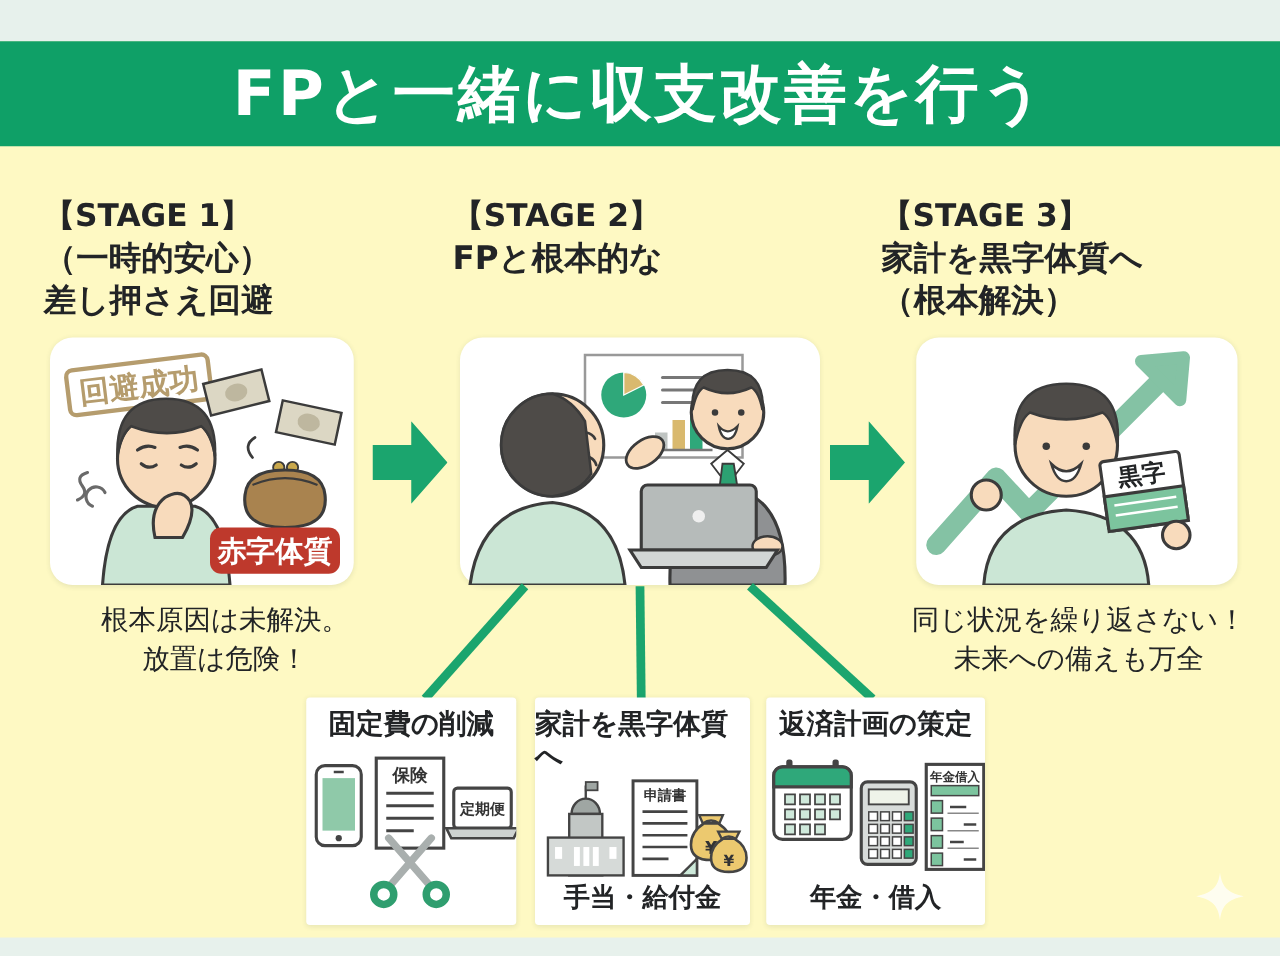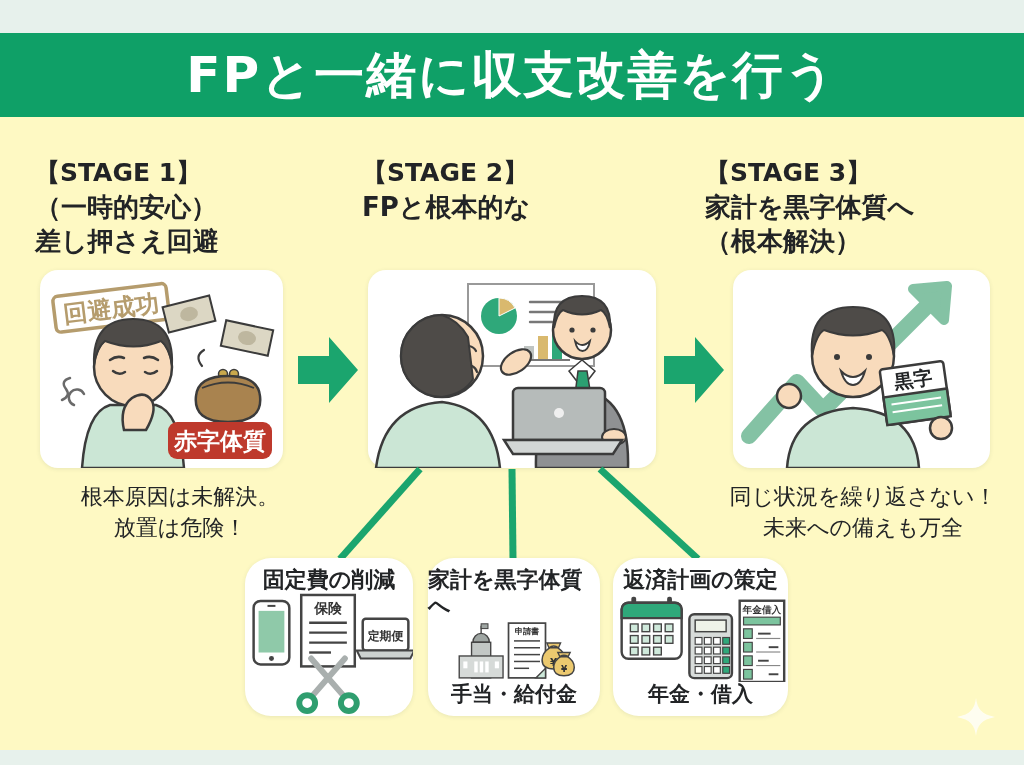--- a/index.html
+++ b/index.html
@@ -29,21 +29,21 @@
     box-shadow:0 1px 4px rgba(40,70,55,.10);
   }
   .card svg{display:block;width:100%;height:100%;}
   .h-arrow{position:absolute;top:337px;width:60px;height:66px;}
   .caption{
     position:absolute;top:481px;text-align:center;
     font-size:22px;font-weight:400;line-height:31px;
   }
   .connectors{position:absolute;left:0;top:0;pointer-events:none;}
   .action-box{
-    position:absolute;top:558px;height:158px;background:#ffffff;border-radius:26px;
+    position:absolute;top:558px;height:182px;background:#ffffff;border-radius:3px;
     box-shadow:0 1px 4px rgba(40,70,55,.10);
     display:flex;flex-direction:column;align-items:center;
   }
   .action-title{font-size:22px;font-weight:800;margin-top:9px;line-height:26px;}
   .action-box svg{flex:1 1 auto;width:100%;}
   .action-caption{font-size:21px;font-weight:800;margin-bottom:10px;line-height:24px;}
   .sparkle{position:absolute;left:957px;top:698px;width:38px;height:38px;opacity:.75;}
   text{font-family:"DejaVu Sans","Liberation Sans",sans-serif;}
 </style>
 </head>

